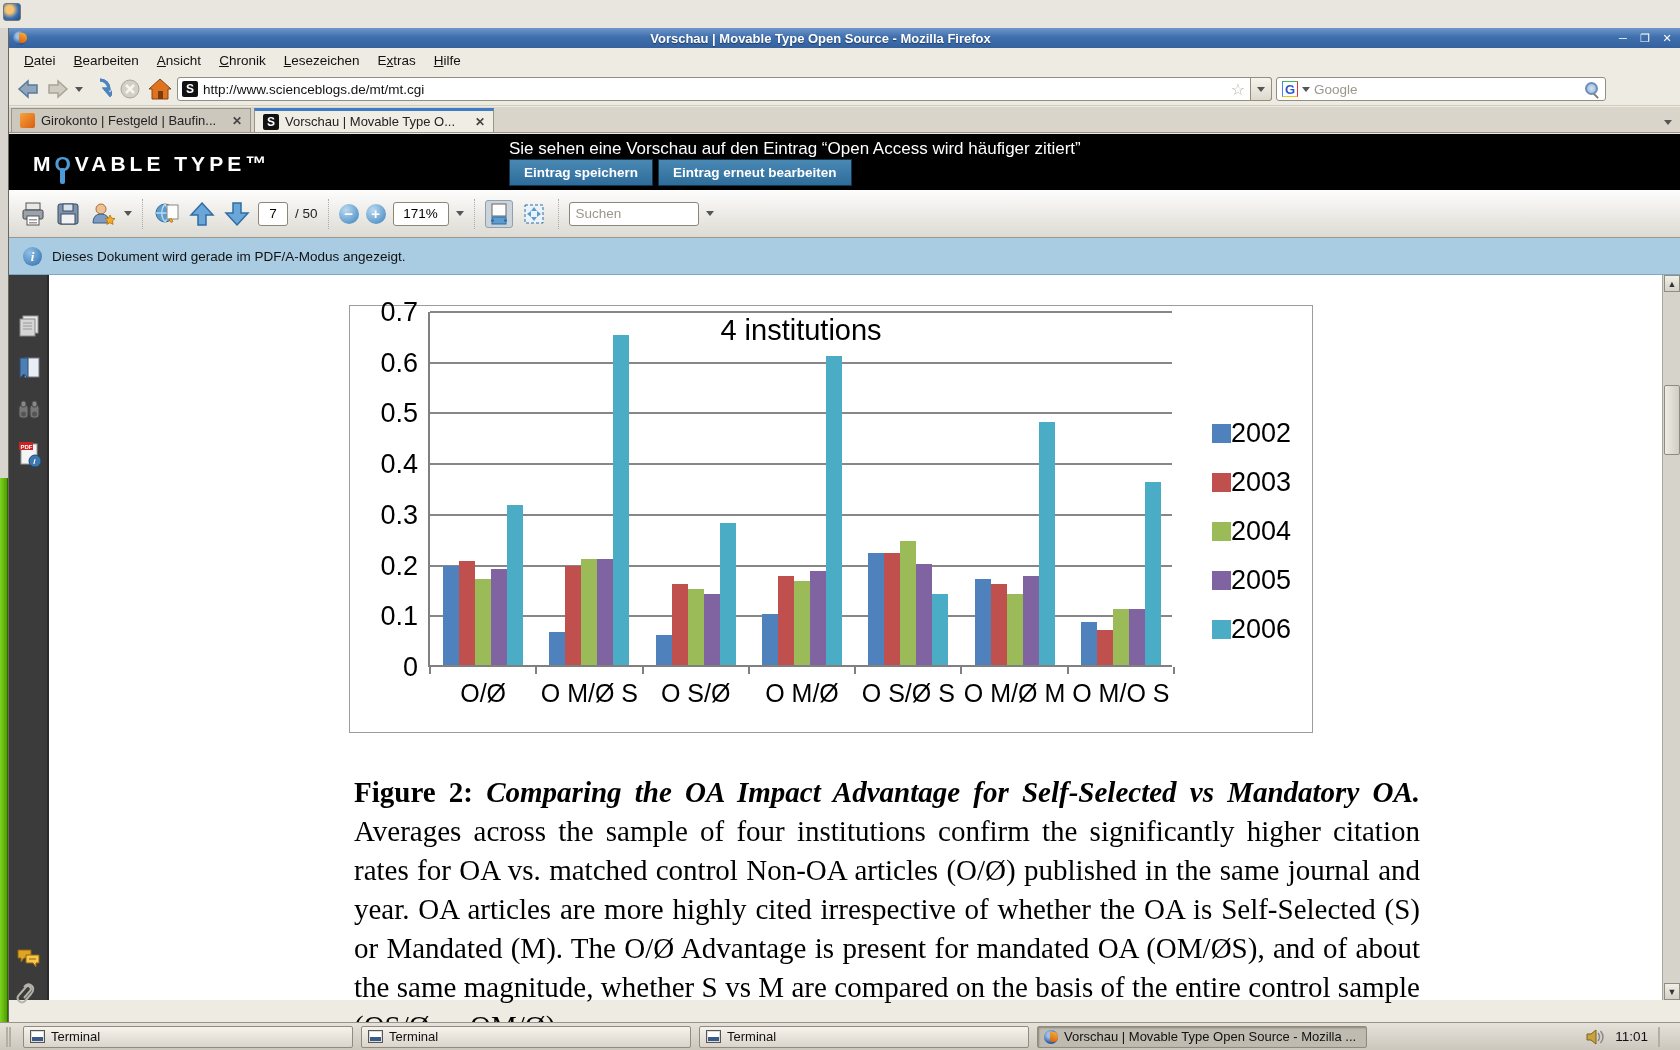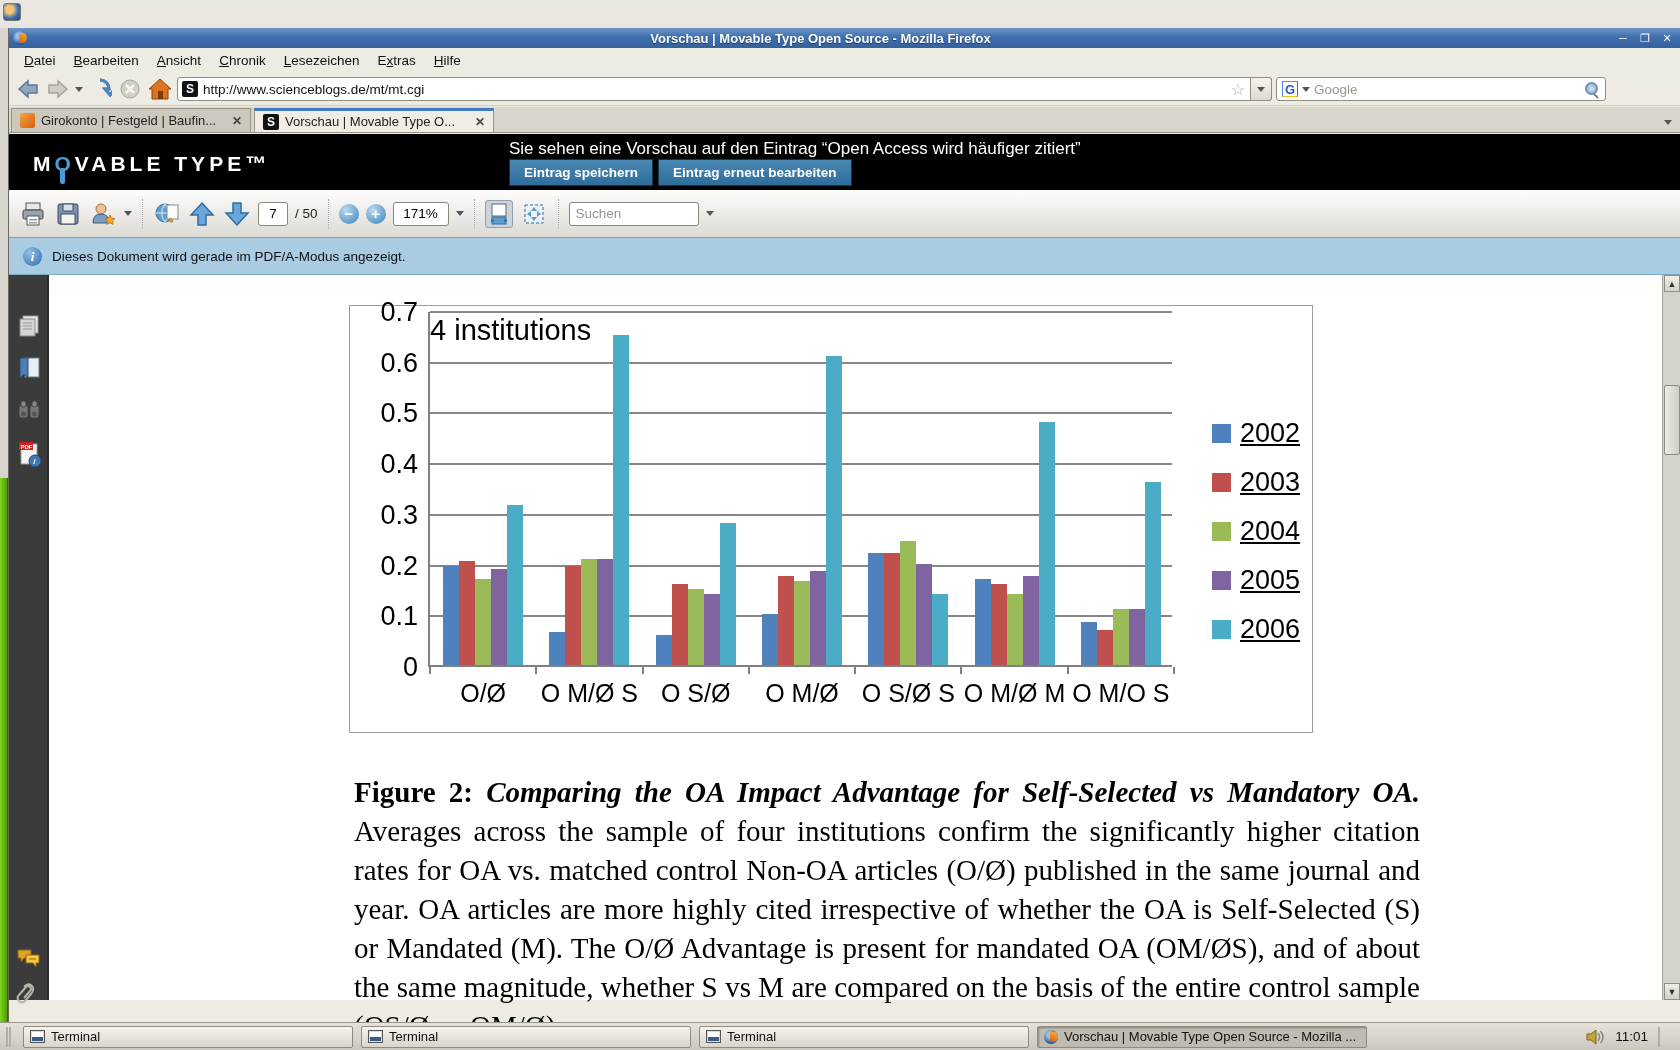--- a/index.html
+++ b/index.html
@@ -88,23 +88,23 @@
 
   
   .chart-box { position:absolute; left:340px; top:30px; width:964px; height:428px; border:1px solid #9c9c9c; background:#fff; }
   .chart-plot { position:absolute; left:78px; top:6px; width:744px; height:355px; border-left:2px solid #808080; border-bottom:2px solid #808080; }
   .gridline { position:absolute; left:0; width:100%; height:2px; background:#878787; }
   .ytick { position:absolute; right:calc(100% + 12px); transform:translateY(-50%); font-size:27px; color:#000; }
   .xtick { position:absolute; bottom:-9px; width:2px; height:7px; background:#808080; }
   .bar-group { position:absolute; bottom:0; display:flex; align-items:flex-end; justify-content:center; }
   .bar { width:16px; }
   .xlabel { position:absolute; top:100%; margin-top:14px; width:100%; text-align:center; font-size:25px; color:#000; white-space:nowrap; }
-  .chart-title { position:absolute; left:0; right:0; top:2px; font-size:29px; color:#000; }
+  .chart-title { position:absolute; left:0; right:0; top:2px; text-align:center; font-size:29px; color:#000; }
   .chart-legend { position:absolute; left:862px; top:112px; display:flex; flex-direction:column; gap:18px; }
-  .legend-item { display:flex; align-items:center; gap:9px;text-decoration:underline; }
+  .legend-item { display:flex; align-items:center; gap:0; }
   .legend-swatch { width:19px; height:19px; }
   .legend-label { font-size:27px; color:#000; }
 
   
   .caption { position:absolute; left:345px; top:498px; width:1066px; height:255px; overflow:hidden;
     font-family:"Liberation Serif", serif; font-size:29px; line-height:39px; color:#000; text-align:justify; }
   .caption .figlabel { font-weight:bold; }
   .caption .figtitle { font-weight:bold; font-style:italic; }
 
   

